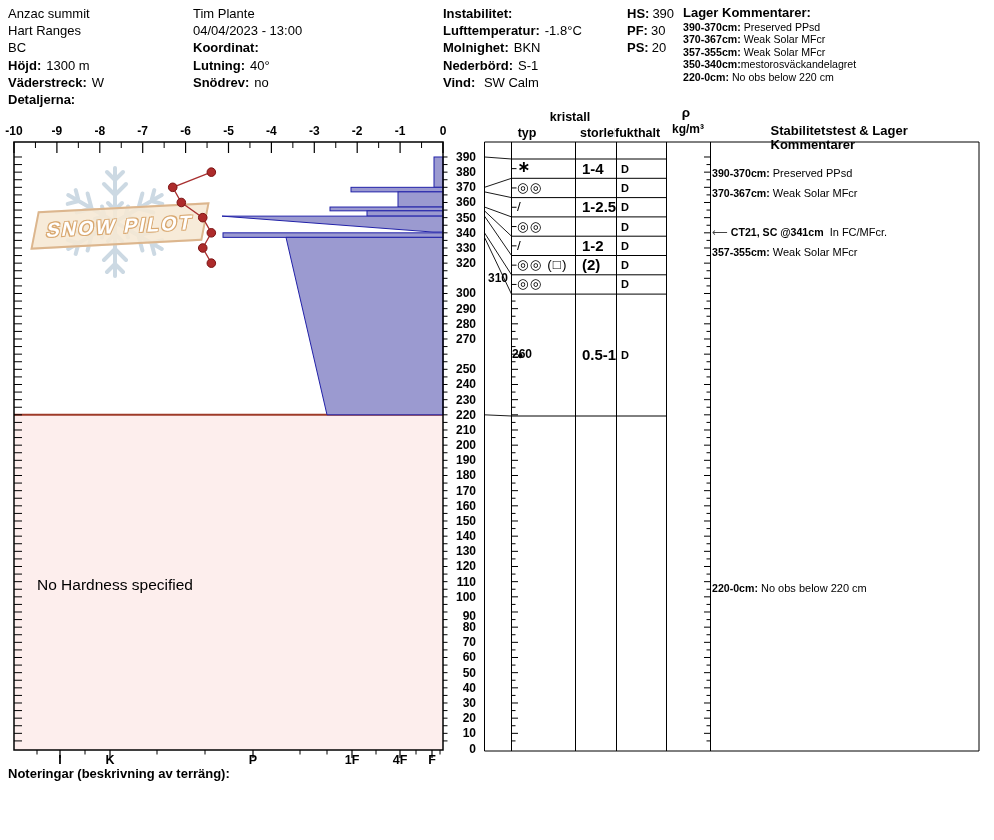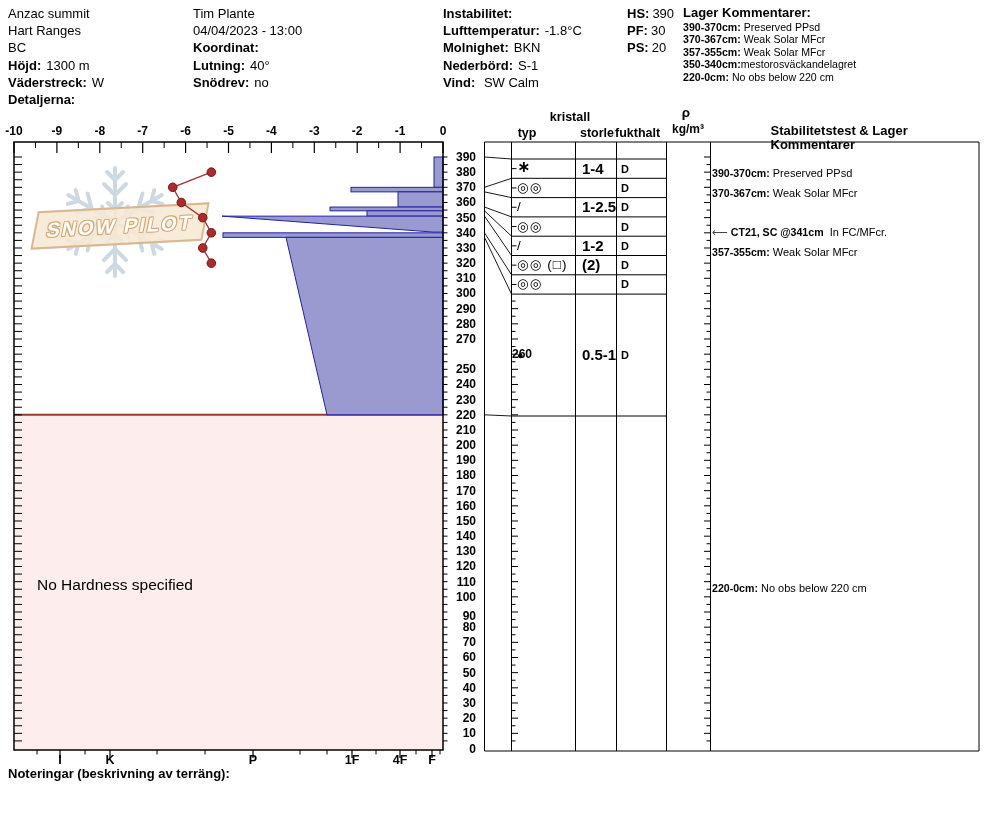--- a/index.html
+++ b/index.html
@@ -520,21 +520,21 @@
       <div class="dl" style="left: 444px; top: 422.993px;">210</div>
       <div class="dl" style="left: 444px; top: 407.826px;">220</div>
       <div class="dl" style="left: 444px; top: 392.659px;">230</div>
       <div class="dl" style="left: 444px; top: 377.492px;">240</div>
       <div class="dl" style="left: 444px; top: 362.325px;">250</div>
       <div class="dl" style="left: 456px; top: 347.158px; margin-left: 44px;">260</div>
       <div class="dl" style="left: 444px; top: 331.991px;">270</div>
       <div class="dl" style="left: 444px; top: 316.824px;">280</div>
       <div class="dl" style="left: 444px; top: 301.657px;">290</div>
       <div class="dl" style="left: 444px; top: 286.49px;">300</div>
-      <div class="dl" style="left: 444px; top: 271.323px;">310</div>
+      <div class="dl" style="left: 444px; top: 271.323px; padding-left: 32px;">310</div>
       <div class="dl" style="left: 444px; top: 256.156px;">320</div>
       <div class="dl" style="left: 444px; top: 240.989px;">330</div>
       <div class="dl" style="left: 444px; top: 225.822px;">340</div>
       <div class="dl" style="left: 444px; top: 210.655px;">350</div>
       <div class="dl" style="left: 444px; top: 195.488px;">360</div>
       <div class="dl" style="left: 444px; top: 180.321px;">370</div>
       <div class="dl" style="left: 444px; top: 165.154px;">380</div>
       <div class="dl" style="left: 444px; top: 149.987px;">390</div>
       <div class="hlb" style="left: 60px; top: 754px;">I</div>
       <div class="hlb" style="left: 110px; top: 754px;">K</div>

